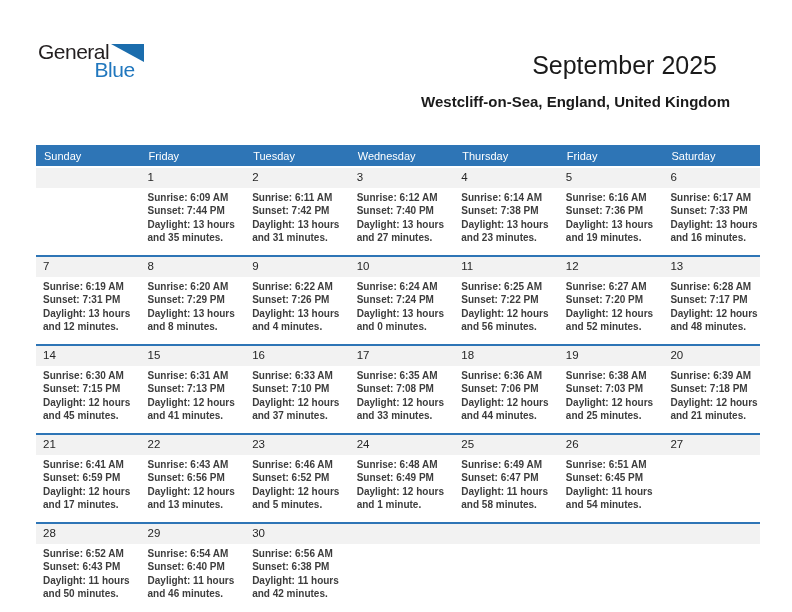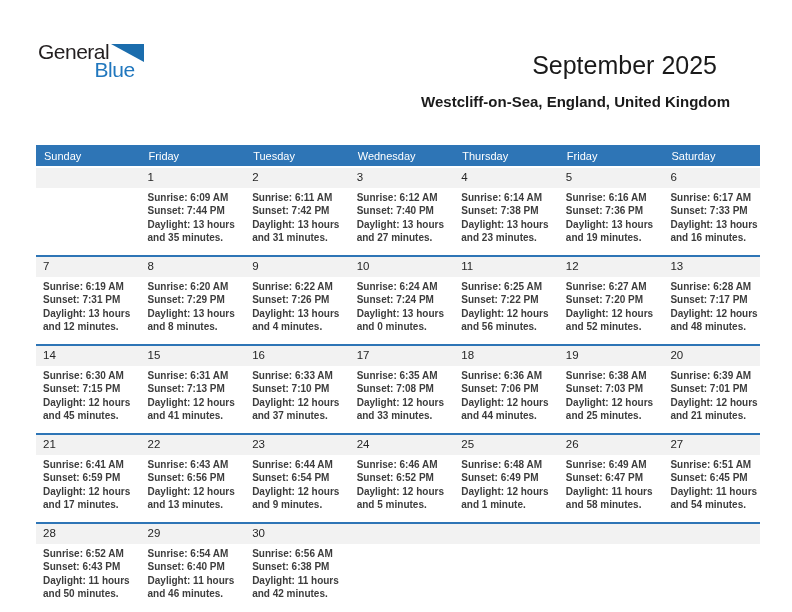--- a/index.html
+++ b/index.html
@@ -278,21 +278,21 @@
               <div class="info-line">Sunset: 7:06 PM</div>
               <div class="info-line">Daylight: 12 hours and 44 minutes.</div>
             </div>
             <div class="day-cell">
               <div class="info-line">Sunrise: 6:38 AM</div>
               <div class="info-line">Sunset: 7:03 PM</div>
               <div class="info-line">Daylight: 12 hours and 25 minutes.</div>
             </div>
             <div class="day-cell">
               <div class="info-line">Sunrise: 6:39 AM</div>
-              <div class="info-line">Sunset: 7:01 PM</div>
+              <div class="info-line">Sunset: 7:18 PM</div>
               <div class="info-line">Daylight: 12 hours and 21 minutes.</div>
             </div>
           </div>
         </div>
         <div class="week">
           <div class="num-row">
             <div class="day-number">21</div>
             <div class="day-number">22</div>
             <div class="day-number">23</div>
             <div class="day-number">24</div>
@@ -305,25 +305,20 @@
               <div class="info-line">Sunrise: 6:41 AM</div>
               <div class="info-line">Sunset: 6:59 PM</div>
               <div class="info-line">Daylight: 12 hours and 17 minutes.</div>
             </div>
             <div class="day-cell">
               <div class="info-line">Sunrise: 6:43 AM</div>
               <div class="info-line">Sunset: 6:56 PM</div>
               <div class="info-line">Daylight: 12 hours and 13 minutes.</div>
             </div>
             <div class="day-cell">
-              <div class="info-line">Sunrise: 6:44 AM</div>
-              <div class="info-line">Sunset: 6:54 PM</div>
-              <div class="info-line">Daylight: 12 hours and 9 minutes.</div>
-            </div>
-            <div class="day-cell">
               <div class="info-line">Sunrise: 6:46 AM</div>
               <div class="info-line">Sunset: 6:52 PM</div>
               <div class="info-line">Daylight: 12 hours and 5 minutes.</div>
             </div>
             <div class="day-cell">
               <div class="info-line">Sunrise: 6:48 AM</div>
               <div class="info-line">Sunset: 6:49 PM</div>
               <div class="info-line">Daylight: 12 hours and 1 minute.</div>
             </div>
             <div class="day-cell">

